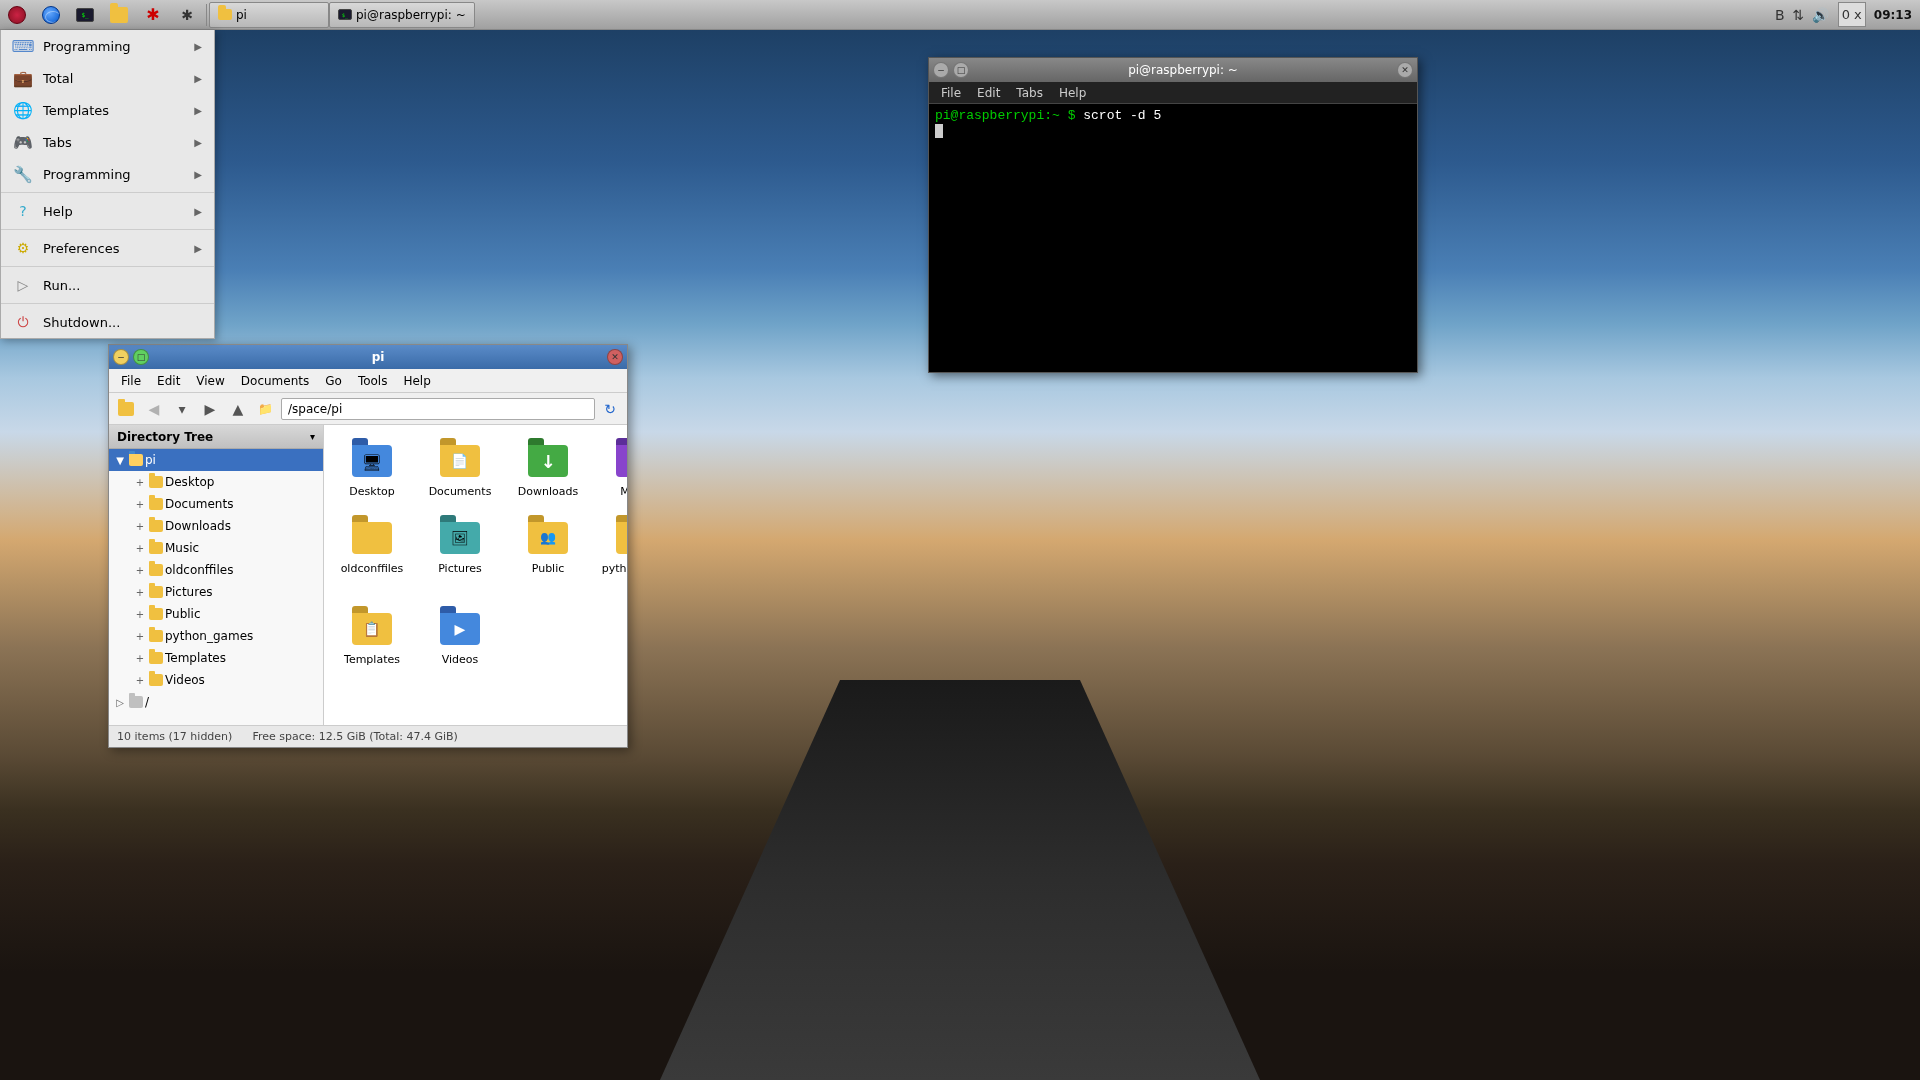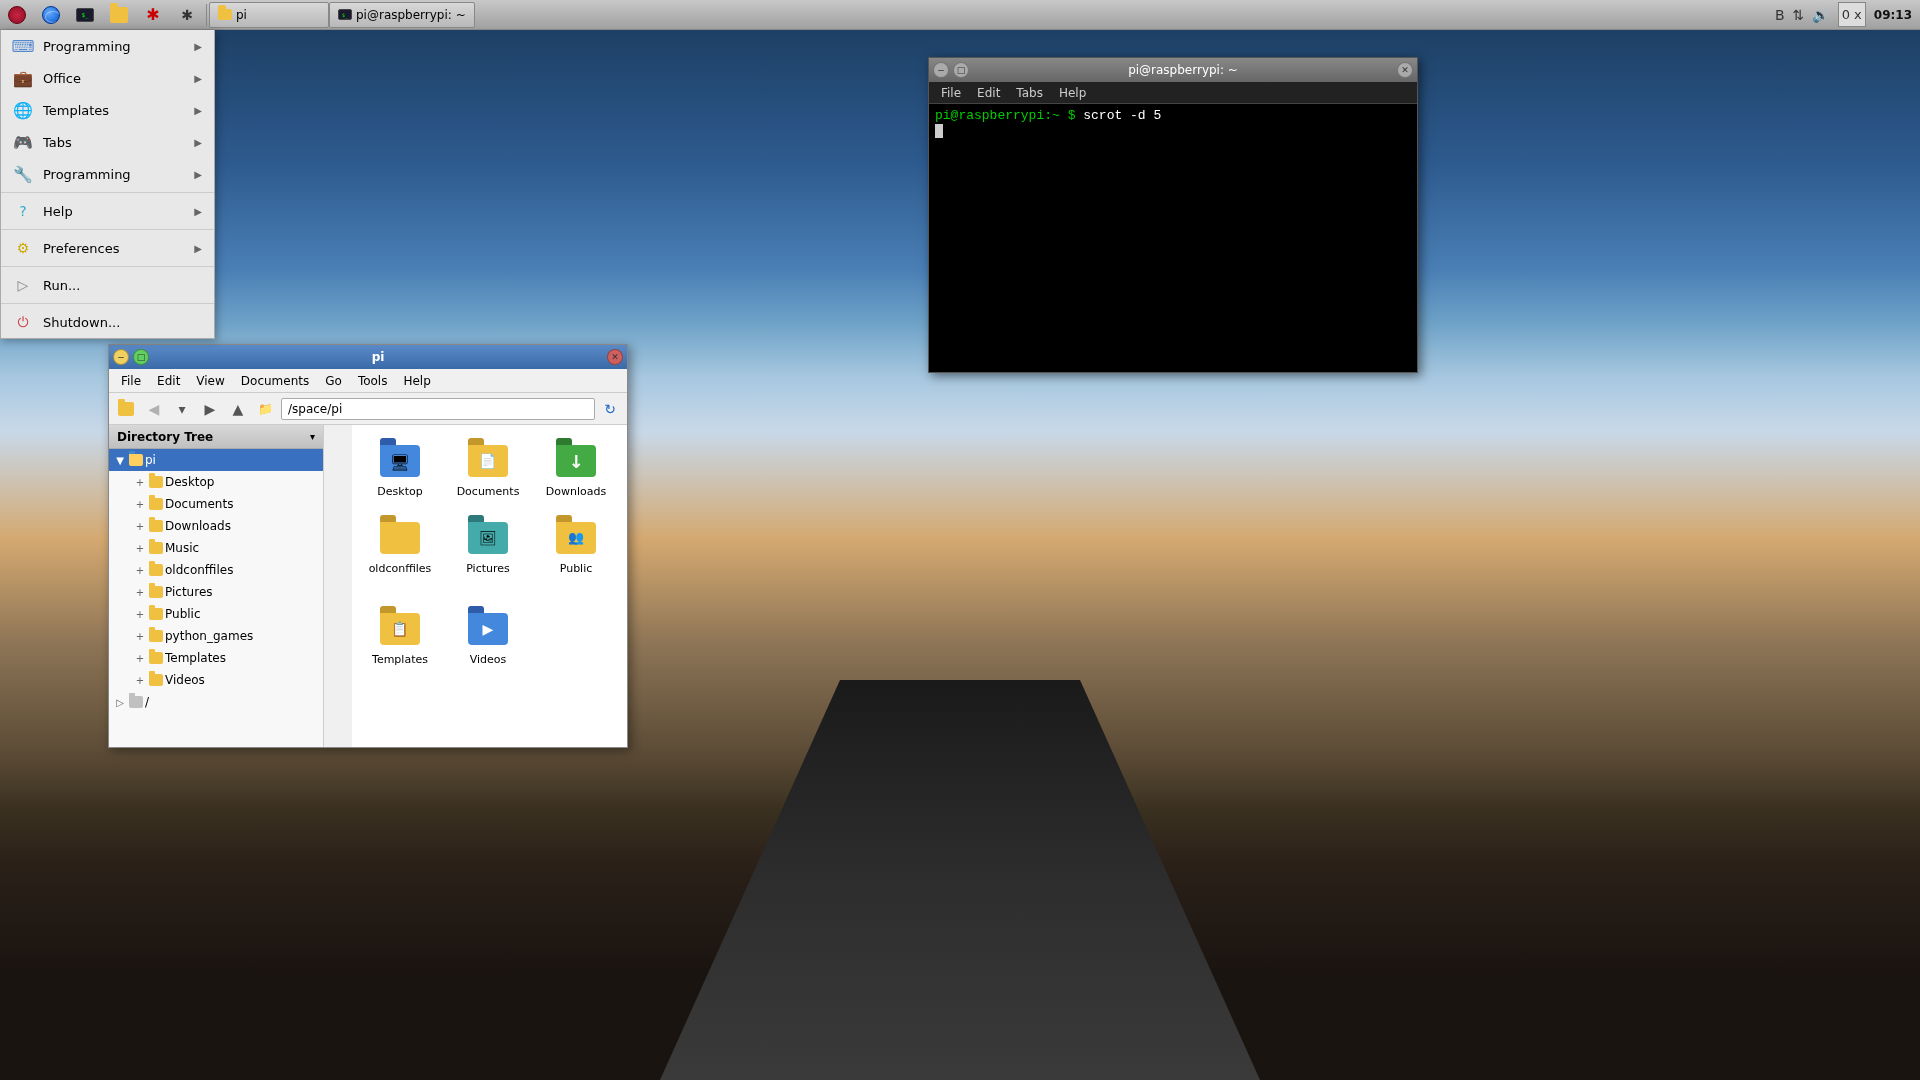--- a/index.html
+++ b/index.html
@@ -342,21 +342,20 @@
       background: #f0c040;
       border-radius: 1px 1px 0 0;
     }
     .toolbar-refresh { color: #2266cc; }
 
     
     .fm-content {
       display: flex;
       flex: 1;
       overflow: hidden;
-      gap: 28px;
     }
 
     
     .fm-sidebar {
       width: 215px;
       background: #f8f8f8;
       border-right: 1px solid #ccc;
       overflow-y: auto;
       flex-shrink: 0;
     }
@@ -696,21 +695,21 @@
           <span class="mi-programming">⌨</span>
         </div>
       <span class="menu-label">Programming</span>
       <span class="menu-arrow">▶</span>
     </div>
 
     <div class="menu-item">
       <div class="menu-icon">
           <span class="mi-office">💼</span>
         </div>
-      <span class="menu-label">Office</span>
+      <span class="menu-label">Total</span>
       <span class="menu-arrow">▶</span>
     </div>
 
     <div class="menu-item">
       <div class="menu-icon">
           <span class="mi-internet">🌐</span>
         </div>
       <span class="menu-label">Templates</span>
       <span class="menu-arrow">▶</span>
     </div>
@@ -938,20 +937,24 @@
 
         <div class="file-item">
           <div class="file-icon">
             <div class="fi-folder fi-folder-blue fi-videos"></div>
           </div>
           <span class="file-name">Videos</span>
         </div>
       </div>
     </div>
 
+    <div class="statusbar">
+      <span>10 items (17 hidden)</span>
+      <span>Free space: 12.5 GiB (Total: 47.4 GiB)</span>
+    </div>
   </div>
 
   <div id="terminal-window">
     <div class="terminal-titlebar">
       <div class="win-btn win-btn-minimize" style="background:#aaa;">−</div>
       <div class="win-btn win-btn-maximize" style="background:#aaa;">□</div>
       <span class="terminal-title">pi@raspberrypi: ~</span>
       <div class="win-btn win-btn-close" style="background:#aaa;">✕</div>
     </div>
     <div class="terminal-menubar">

